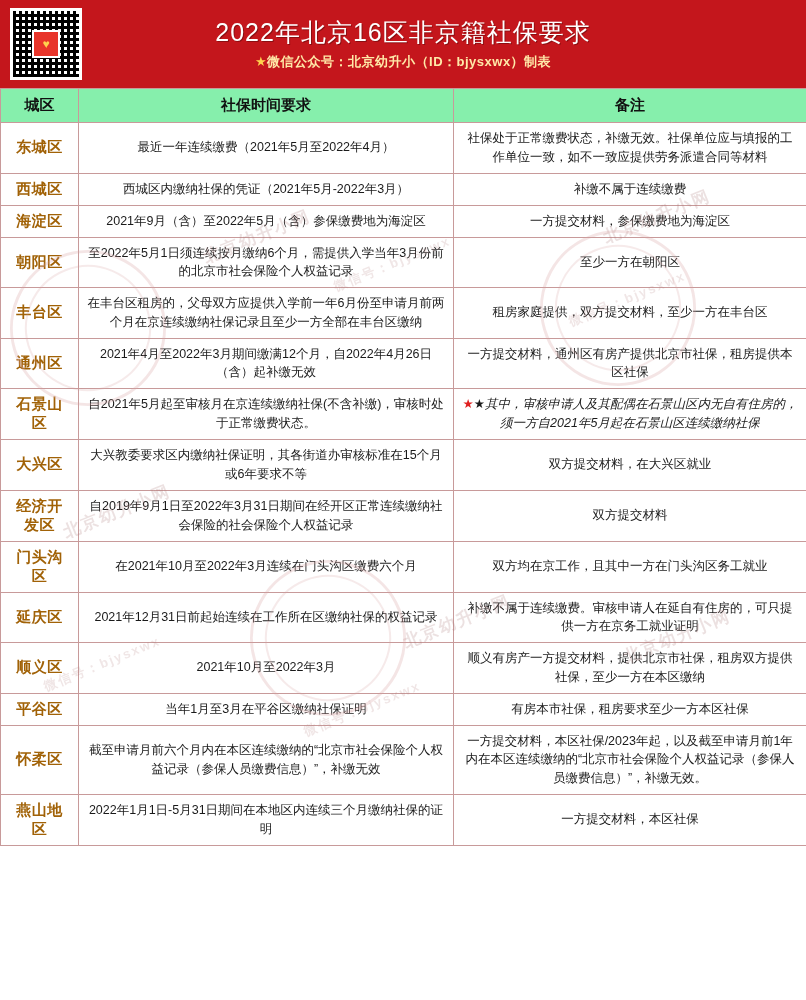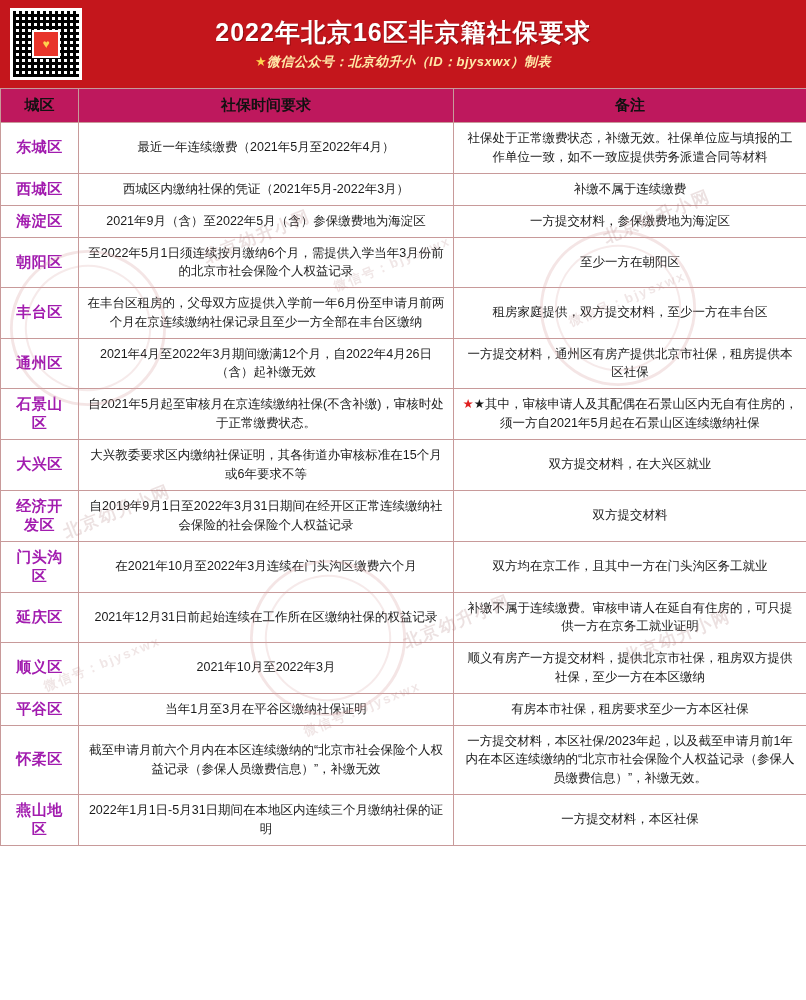--- a/index.html
+++ b/index.html
@@ -25,32 +25,31 @@
     height: 88px;
     display: flex;
     align-items: center;
     justify-content: center;
     flex-direction: column;
     overflow: hidden;
   }
   .banner-title {
     color: #ffffff;
     font-size: 25px;
-    font-weight: bold;
+    font-weight: normal;
     letter-spacing: 1px;
     text-shadow: 1px 1px 0 #8a0f12;
     line-height: 1.2;
     margin-bottom: 6px;
   }
   .banner-sub {
     color: #ffe9a8;
     font-size: 13px;
     font-weight: bold;
     letter-spacing: 0.5px;
-    font-style: italic;
   }
   .banner-sub .star {
     color: #ffd24d;
     font-size: 13px;
   }
   .qr {
     position: absolute;
     left: 10px;
     top: 8px;
     width: 72px;
@@ -86,54 +85,55 @@
     table-layout: fixed;
   }
   table.main th, table.main td {
     border: 1px solid #c89a9a;
     vertical-align: middle;
     text-align: center;
     padding: 6px 8px;
     box-sizing: border-box;
   }
   thead th {
-    background: #be185d;
+    background: #86efac;
     color: #111;
     font-size: 15px;
     font-weight: bold;
     height: 34px;
     padding: 4px 6px;
   }
   col.c1 { width: 78px; }
   col.c2 { width: 375px; }
   col.c3 { width: 353px; }
 
   td.region {
     font-size: 15px;
     font-weight: bold;
-    color: #a21caf;
+    color: #a16207;
     letter-spacing: 0.5px;
   }
   td.req, td.note {
     font-size: 12.5px;
     line-height: 1.5;
     color: #1a1a1a;
   }
   td.req {
     padding: 7px 10px;
   }
   td.note {
     padding: 7px 10px;
   }
   .star-red {
     color: #e02020;
     font-weight: bold;
   }
   .note-left {
     text-align: left;
+    font-style: italic;
   }
 
   
   .wm-layer {
     position: absolute;
     left: 0;
     top: 0;
     right: 0;
     bottom: 0;
     pointer-events: none;

